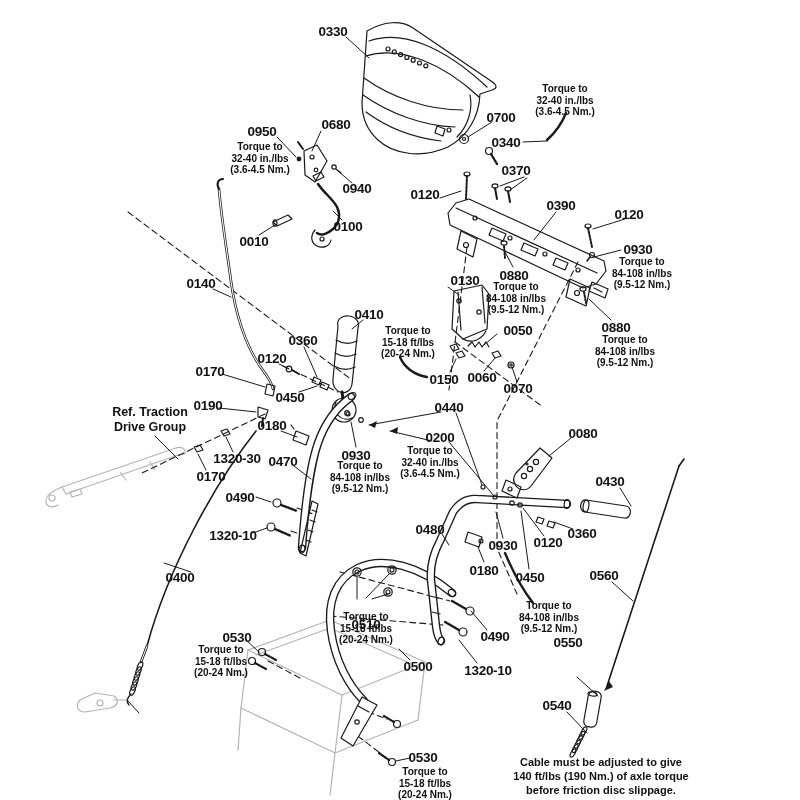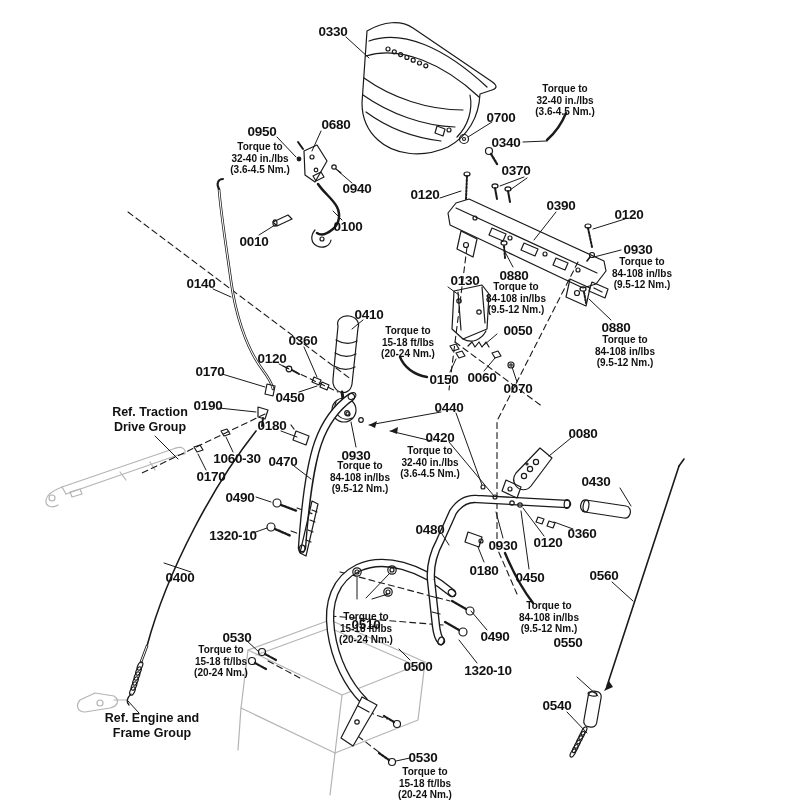--- a/index.html
+++ b/index.html
@@ -385,28 +385,28 @@
       <div class="part-label" style="left: 303px; top: 340px;">0360</div>
       <div class="part-label" style="left: 272px; top: 358px;">0120</div>
       <div class="part-label" style="left: 210px; top: 371px;">0170</div>
       <div class="part-label" style="left: 290px; top: 397px;">0450</div>
       <div class="part-label" style="left: 208px; top: 405px;">0190</div>
       <div class="part-label" style="left: 505px; top: 330px; margin-left: 13px;">0050</div>
       <div class="part-label" style="left: 444px; top: 379px;">0150</div>
       <div class="part-label" style="left: 482px; top: 377px;">0060</div>
       <div class="part-label" style="left: 518px; top: 388px;">0070</div>
       <div class="part-label" style="left: 449px; top: 407px;">0440</div>
-      <div class="part-label" style="left: 440px; top: 437px;">0420</div>
+      <div class="part-label" style="left: 440px; top: 437px;">0200</div>
       <div class="part-label" style="left: 272px; top: 425px;">0180</div>
-      <div class="part-label" style="left: 237px; top: 458px;">1060-30</div>
+      <div class="part-label" style="left: 237px; top: 458px;">1320-30</div>
       <div class="part-label" style="left: 283px; top: 461px;">0470</div>
       <div class="part-label" style="left: 356px; top: 455px;">0930</div>
       <div class="part-label" style="left: 583px; top: 433px;">0080</div>
       <div class="part-label" style="left: 211px; top: 476px;">0170</div>
-      <div class="part-label" style="left: 596px; top: 481px;">0430</div>
+      <div class="part-label" style="left: 610px; top: 481px;">0430</div>
       <div class="part-label" style="left: 240px; top: 497px;">0490</div>
       <div class="part-label" style="left: 582px; top: 533px;">0360</div>
       <div class="part-label" style="left: 233px; top: 535px;">1320-10</div>
       <div class="part-label" style="left: 548px; top: 542px;">0120</div>
       <div class="part-label" style="left: 430px; top: 529px;">0480</div>
       <div class="part-label" style="left: 503px; top: 545px;">0930</div>
       <div class="part-label" style="left: 484px; top: 570px;">0180</div>
       <div class="part-label" style="left: 530px; top: 577px;">0450</div>
       <div class="part-label" style="left: 180px; top: 577px;">0400</div>
       <div class="part-label" style="left: 604px; top: 575px; text-align: center;">0560</div>
@@ -475,18 +475,19 @@
       </div>
       <div class="torque-note" style="left: 425px; top: 783px;">
         <div>Torque to</div>
         <div>15-18 ft/lbs</div>
         <div>(20-24 Nm.)</div>
       </div>
       <div class="ref-note" style="left: 150px; top: 420px; text-align: center;">
         <div>Ref. Traction</div>
         <div>Drive Group</div>
       </div>
-      <div class="ref-note" style="left: 152px; top: 726px;">
-        <div>Ref. Engine and</div>
-        <div>Frame Group</div>
+      <div class="cable-note" style="left: 601px; top: 776px;">
+        <div>Cable must be adjusted to give</div>
+        <div>140 ft/lbs (190 Nm.) of axle torque</div>
+        <div>before friction disc slippage.</div>
       </div>
     </div>
 </div>
 
 </body></html>

